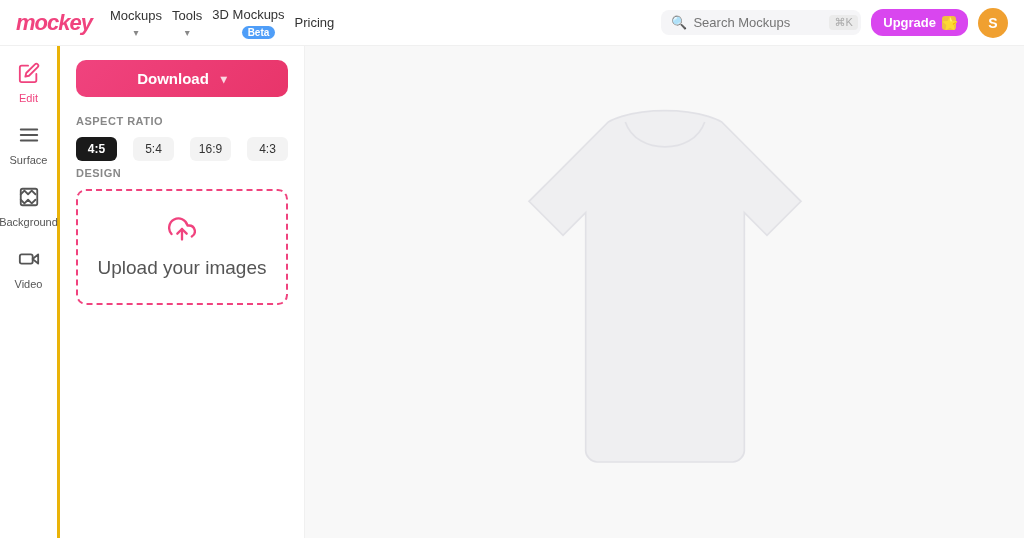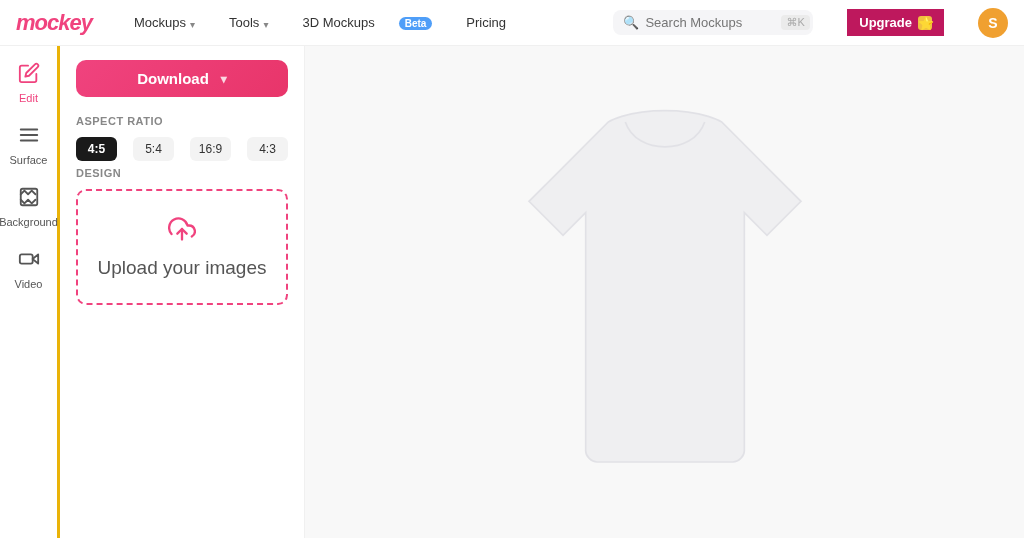--- a/index.html
+++ b/index.html
@@ -5,38 +5,39 @@
     * { box-sizing: border-box; margin: 0; padding: 0; }
     body { font-family: -apple-system, BlinkMacSystemFont, 'Segoe UI', sans-serif; background: #fff; height: 538px; overflow: hidden; }
 
     
     .navbar {
       display: flex;
       align-items: center;
       height: 46px;
       padding: 0 16px;
       border-bottom: 1px solid #f0f0f0;
-      gap: 34px;
+      gap: 10px;
     }
     .logo {
       font-size: 22px;
       font-weight: 700;
       color: #f0437e;
       font-style: italic;
       letter-spacing: -1px;
       margin-right: 8px;
     }
     .nav-item {
       display: flex;
-      align-items: flex-end;
+      align-items: center;
       gap: 4px;
       font-size: 13px;
       color: #333;
       cursor: pointer;
       white-space: nowrap;
+      flex-direction: column;
     }
     .nav-chevron { font-size: 10px; color: #888; }
     .beta-badge {
       background: #4f9ef8;
       color: #fff;
       font-size: 10px;
       font-weight: 600;
       padding: 1px 6px;
       border-radius: 10px;
       margin-left: 20px;
@@ -61,24 +62,24 @@
     }
     .search-icon { color: #aaa; font-size: 13px; }
     .kbd-shortcut {
       font-size: 11px;
       color: #aaa;
       background: #ebebeb;
       padding: 1px 5px;
       border-radius: 4px;
     }
     .upgrade-btn {
-      background: #be185d;
+      background: #d946ef;
       color: #fff;
       border: none;
-      border-radius: 0;
+      border-radius: 12px;
       padding: 6px 12px;
       font-size: 13px;
       font-weight: 600;
       cursor: pointer;
       display: flex;
       align-items: center;
       gap: 6px;
     }
     .upgrade-icons { display: flex; gap: 2px; }
     .upgrade-icon-dot {

